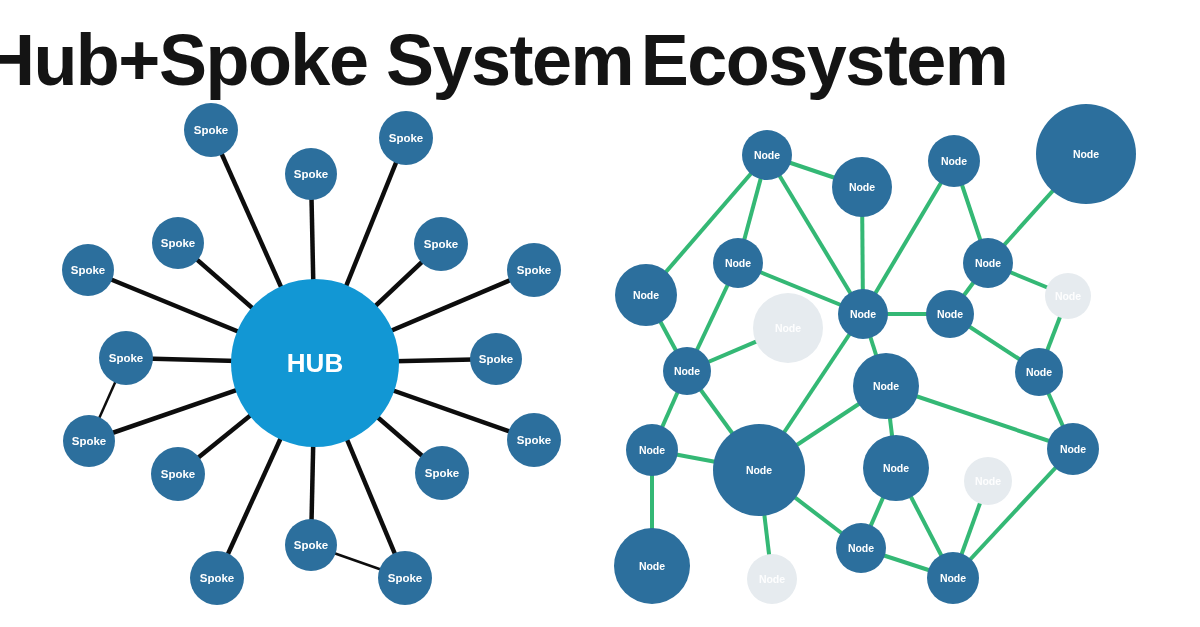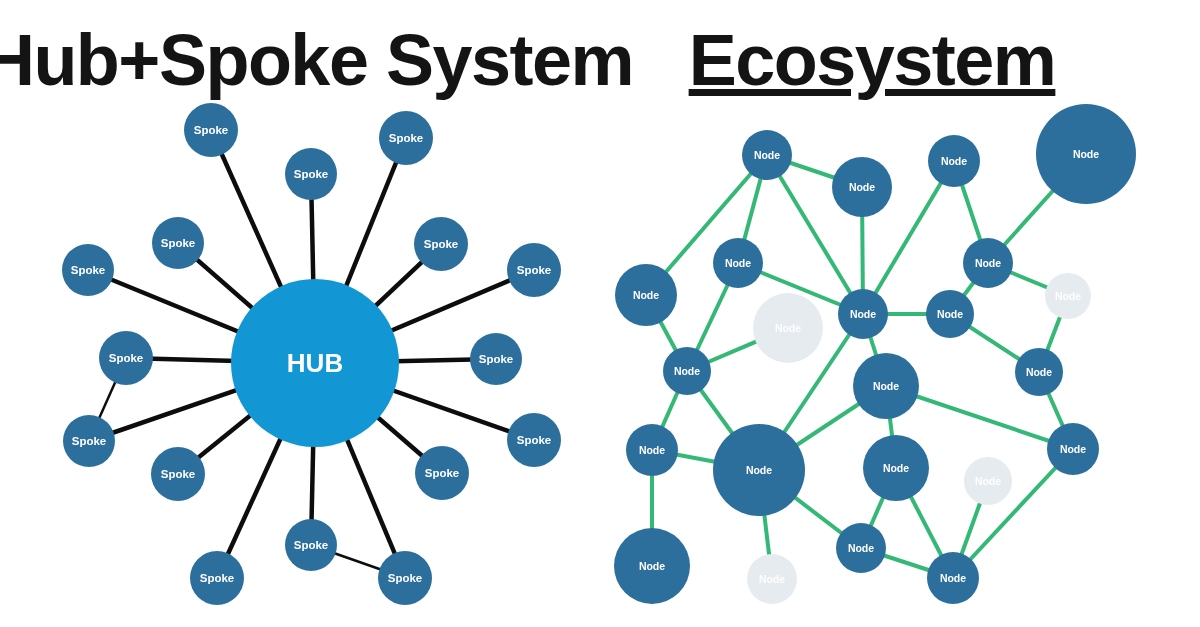--- a/index.html
+++ b/index.html
@@ -2,21 +2,21 @@
 <html><head>
 <meta charset="utf-8">
 <style>
   html,body{margin:0;padding:0;background:#ffffff;}
   .canvas{position:relative;width:1200px;height:627px;background:#ffffff;overflow:hidden;
           font-family:"Liberation Sans",sans-serif;}
   .title{position:absolute;top:21px;transform:translateX(-50%);
          font-weight:bold;font-size:72px;line-height:1.1;letter-spacing:-1.5px;
          color:#141414;white-space:nowrap;}
   .title.left{left:308px;}
-  .title.right{left:872px;text-decoration:underline;}
+  .title.right{left:824px;}
   svg{position:absolute;left:0;top:0;}
   svg text{font-family:"Liberation Sans",sans-serif;font-weight:bold;fill:#ffffff;
            text-anchor:middle;pointer-events:none;}
 </style>
 </head>
 <body>
 
 <div class="canvas">
   <svg width="1200" height="627" viewBox="0 0 1200 627">
     <g id="hub-spoke-g">

